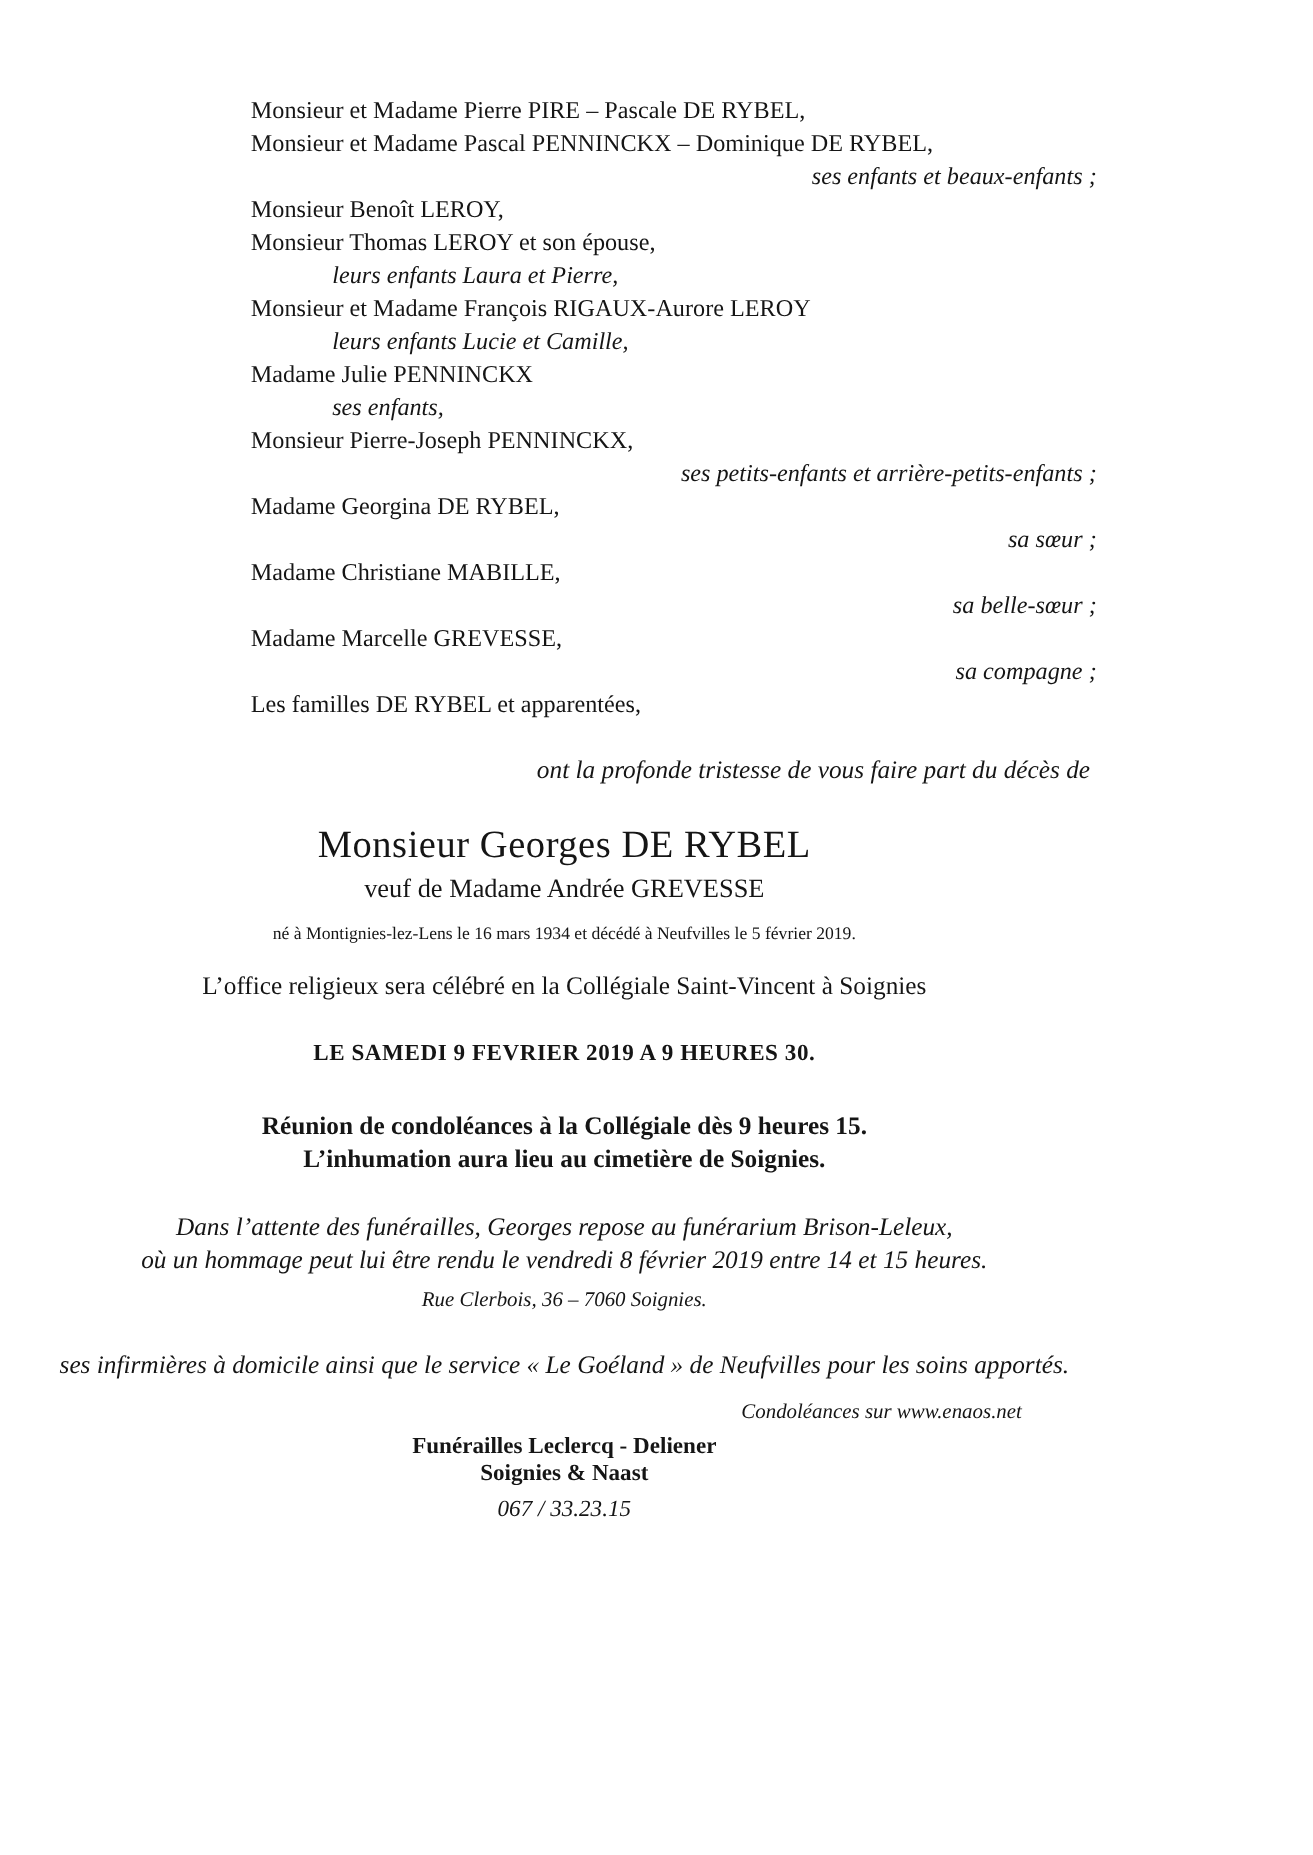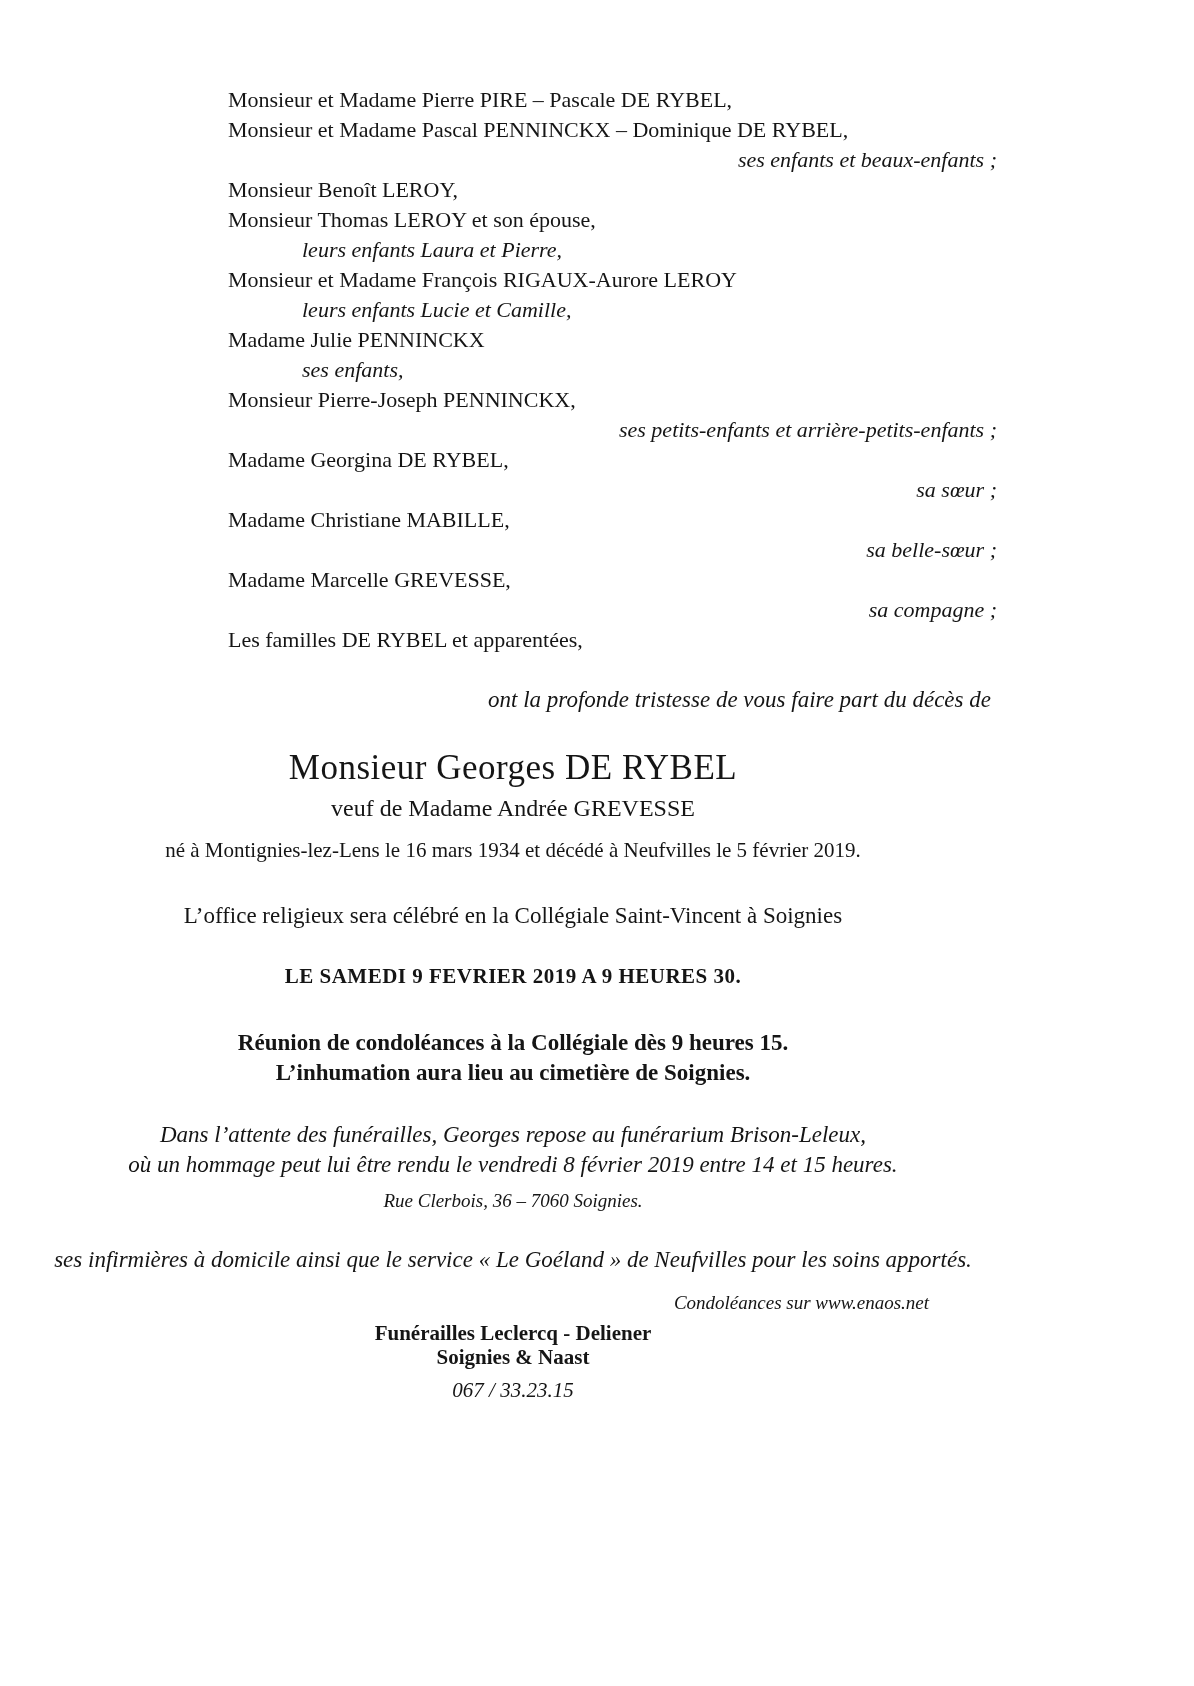--- a/index.html
+++ b/index.html
@@ -57,25 +57,25 @@
     font-size: 35px;
     line-height: 50px;
     letter-spacing: 0.5px;
   }
   .subtitle {
     font-size: 24px;
     line-height: 30px;
   }
   .life {
     margin-top: 12px;
-    font-size: 21px;
+    font-size: 16px;
     line-height: 30px;
   }
   .office {
-    margin-top: 36px;
+    margin-top: 17px;
     font-size: 23px;
     line-height: 30px;
   }
   .date-line {
     margin-top: 28px;
     font-weight: bold;
     font-size: 21px;
     line-height: 34px;
     letter-spacing: 0.5px;
   }

